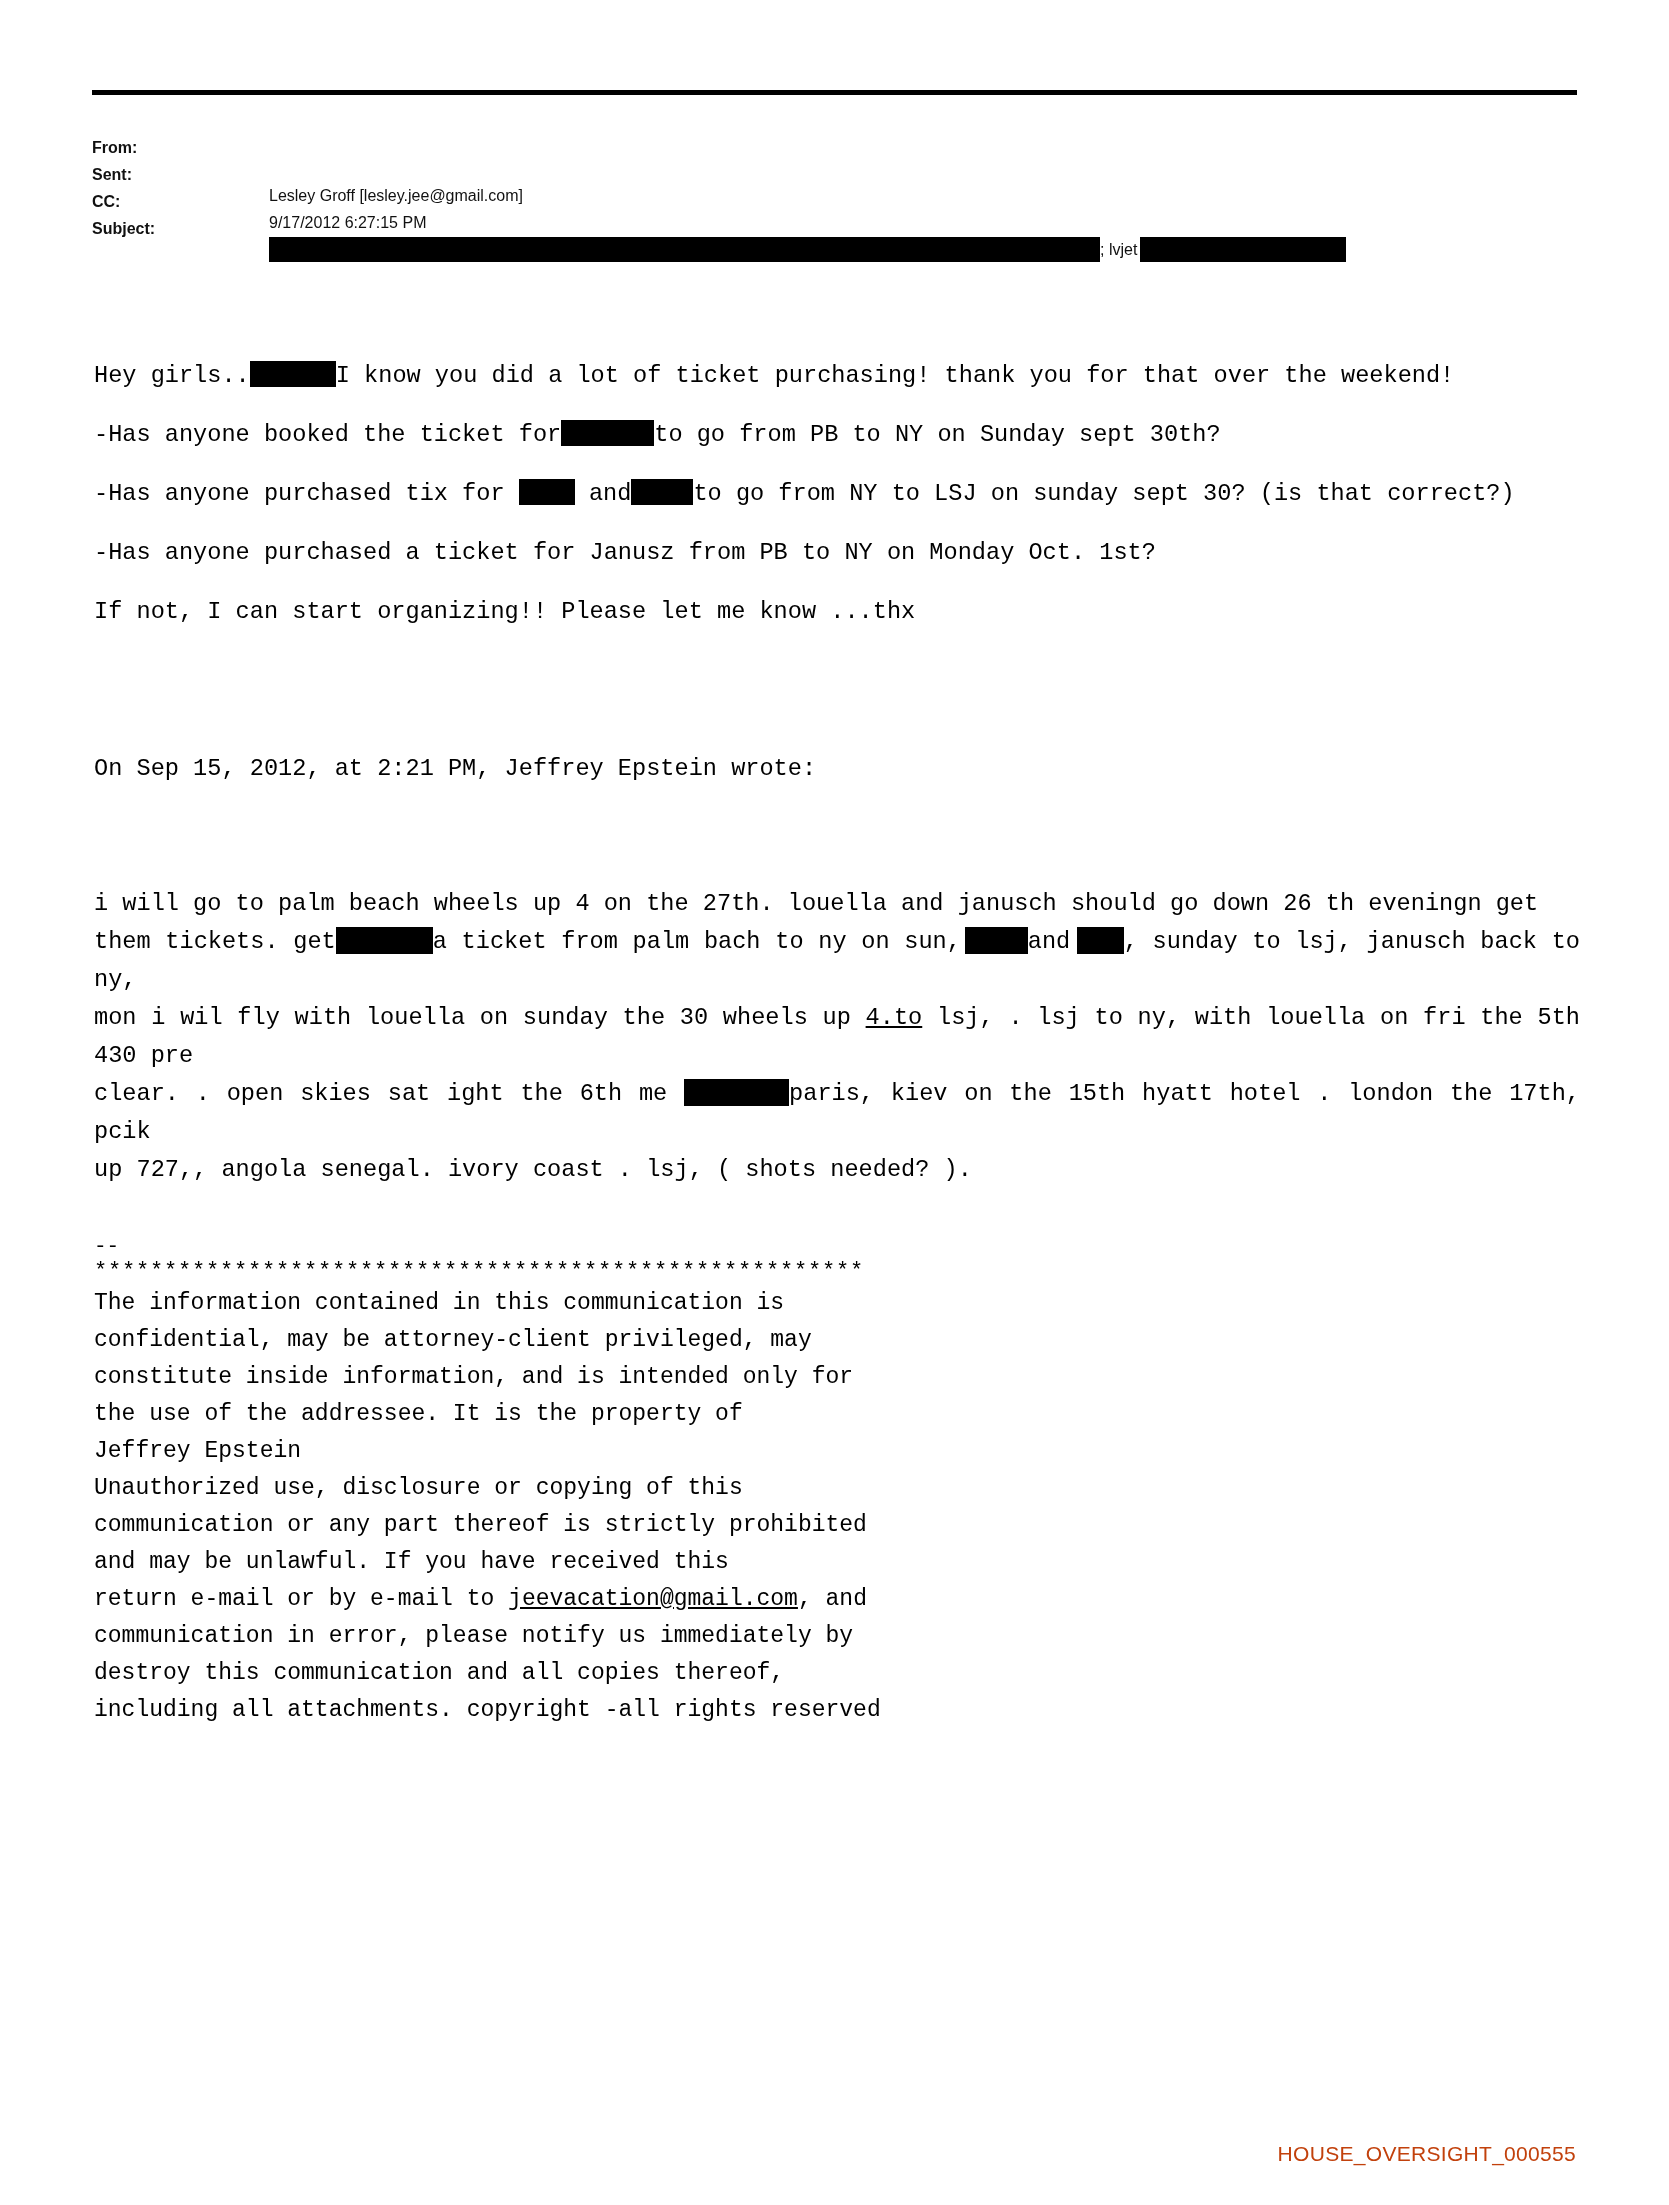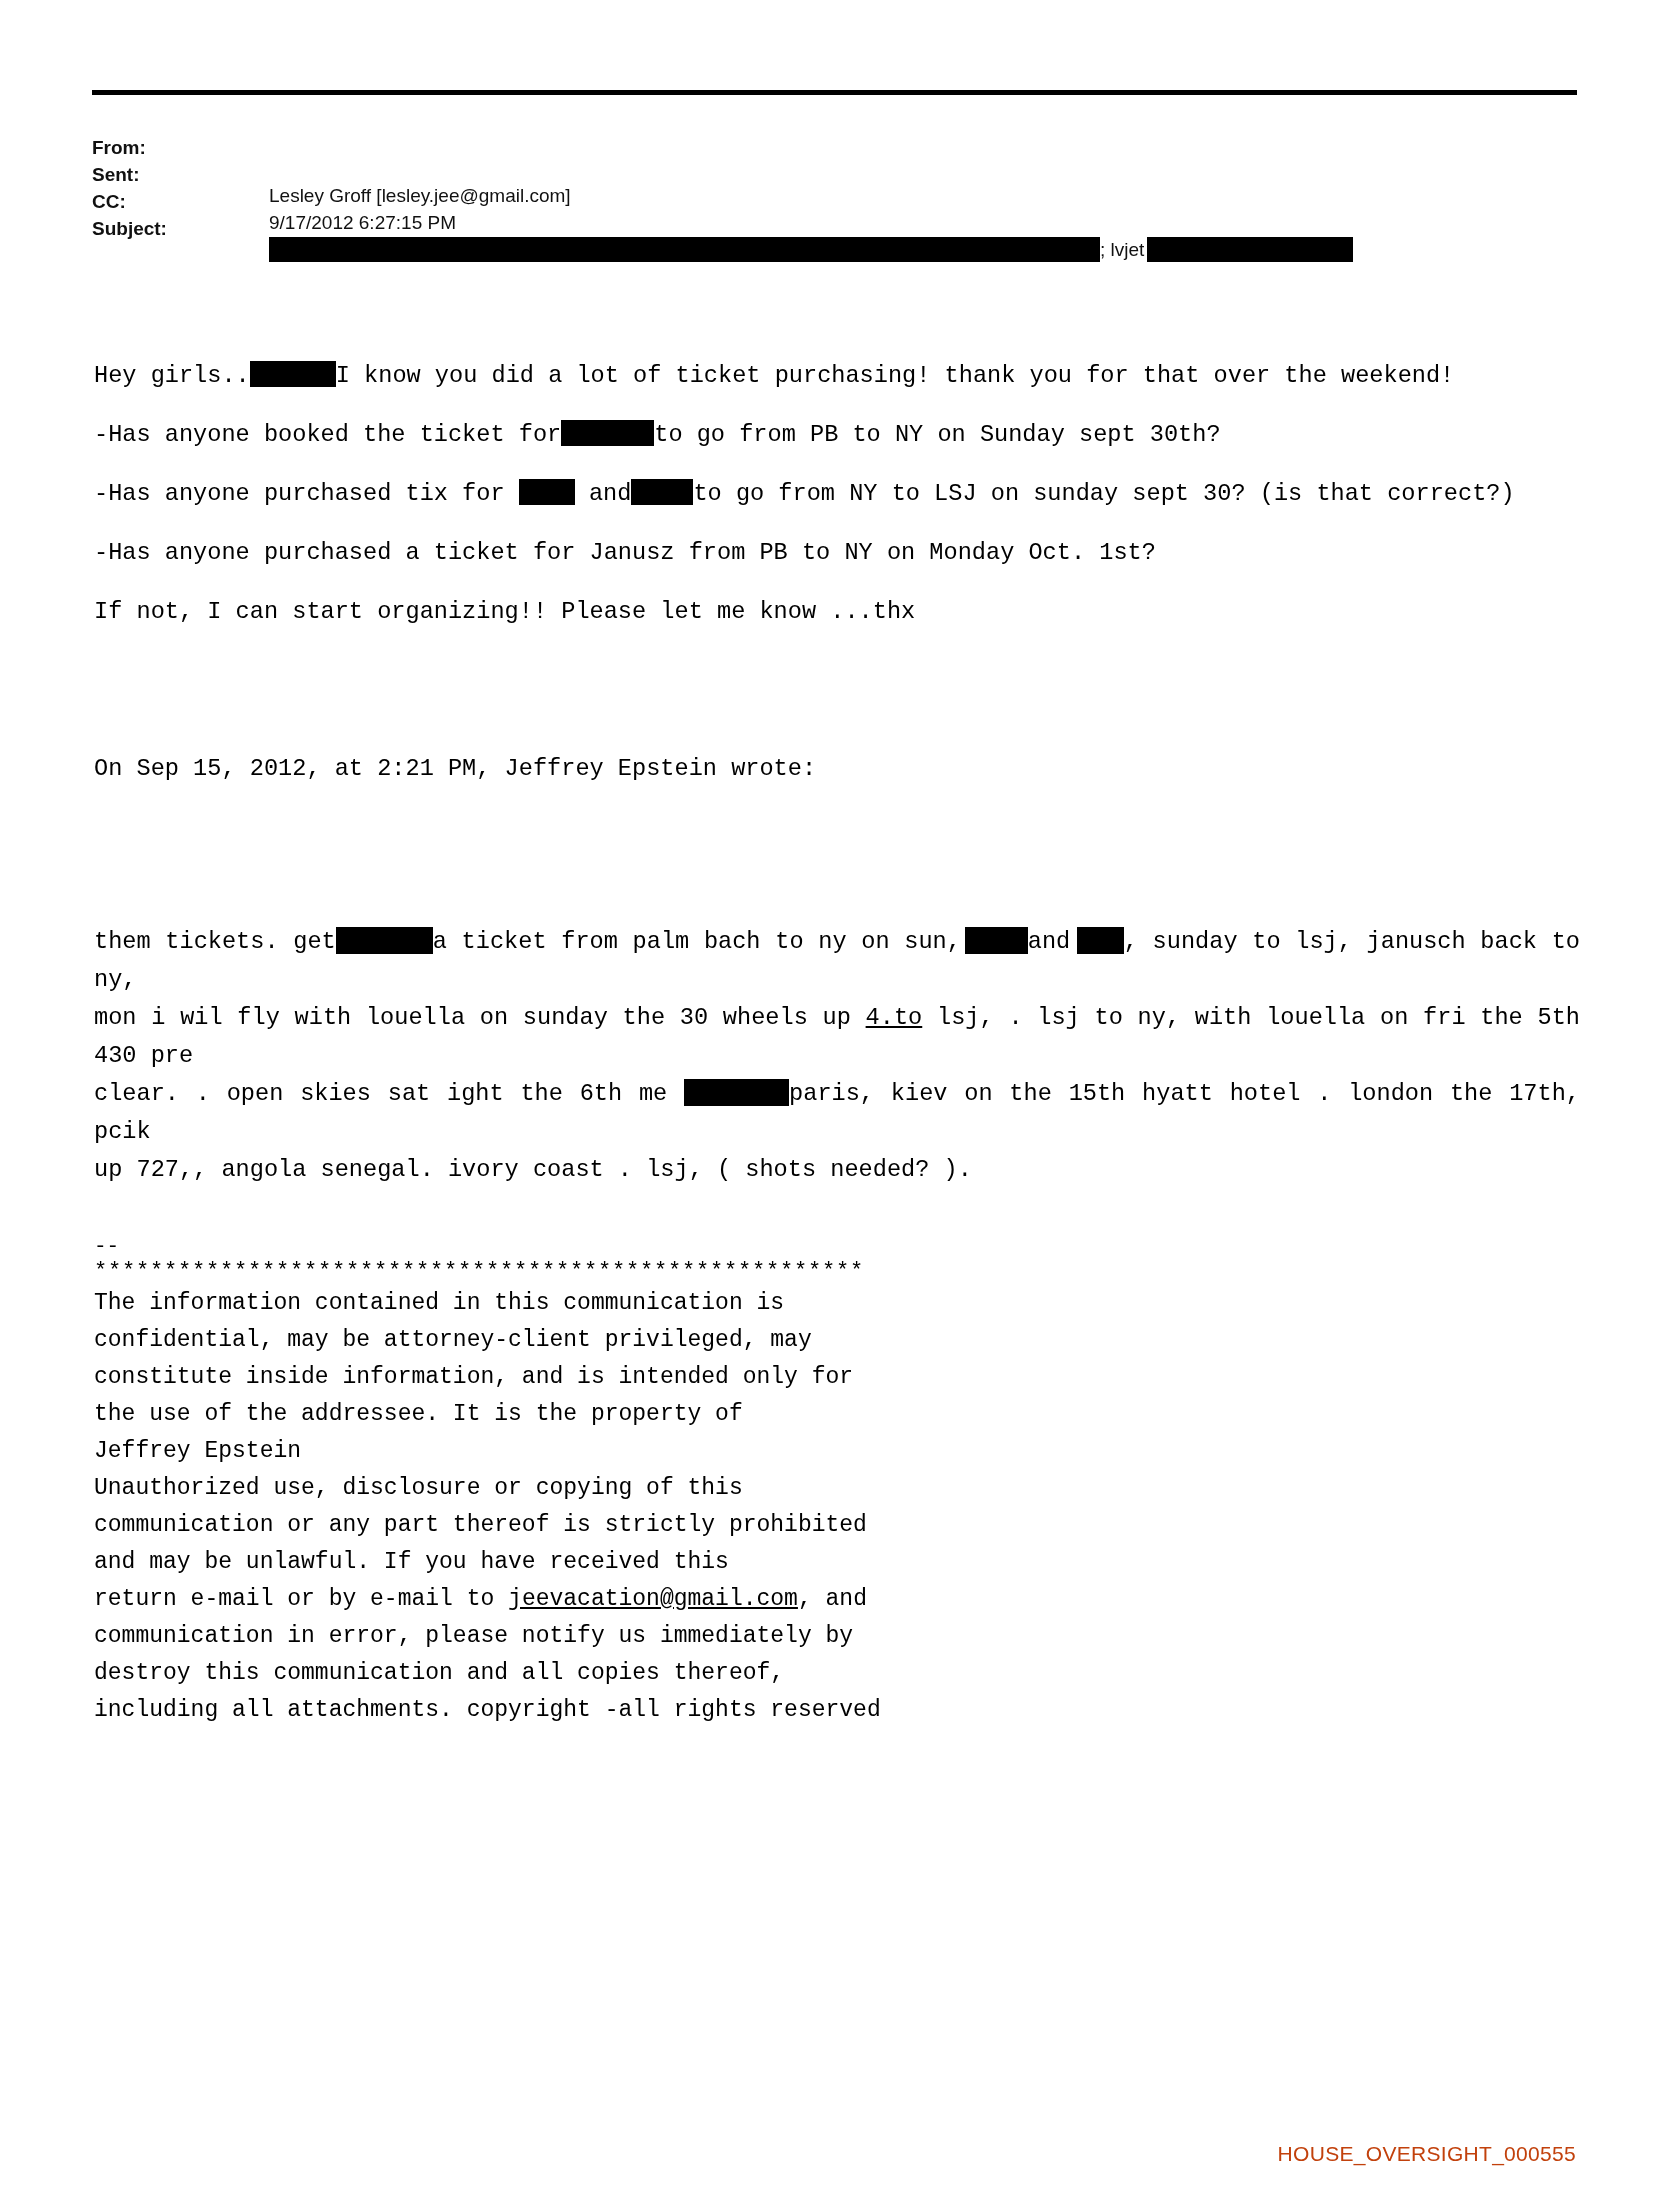--- a/index.html
+++ b/index.html
@@ -28,21 +28,21 @@
     height: 5.2px;
     background: #000000;
   }
   
   .hdr {
     position: absolute;
     left: 92px;
     top: 134px;
     width: 1485px;
     font-family: "Liberation Sans", sans-serif;
-    font-size: 19px;
+    font-size: 16px;
     line-height: 27px;
     color: #111;
   }
   .hdr-row {
     display: flex;
     align-items: flex-start;
     height: 27px;
     position: relative;
   }
   .hdr-label {
@@ -162,21 +162,21 @@
 
     <p class="para">If not, I can start organizing!!  Please let me know ...thx</p>
 
     <div class="gap-lg"></div>
 
     <p class="para">On Sep 15, 2012, at 2:21 PM, Jeffrey Epstein wrote:</p>
 
     <div class="gap-md"></div>
 
     <div class="quote">
-      <br>
+      <span> i will go to palm beach  wheels up 4 on the 27th.    louella and janusch should go down 26 th eveningn  get</span><br>
       <span>them tickets.   get</span><span class="redact inline-blk" style="width:97px;height:27.5px;"></span><span>a ticket from palm bach to ny on sun,</span><span class="redact inline-blk" style="width:63px;height:27.5px;margin-left:3.9px;"></span><span>and</span><span class="redact inline-blk" style="width:47px;height:27.5px;margin-left:6.5px;"></span><span>, sunday to lsj,  janusch back to ny,</span><br>
       <span>mon  i wil fly with louella on sunday the 30  wheels up </span><u class="link">4.to</u><span> lsj,   .    lsj to ny, with louella on fri the 5th  430 pre</span><br>
       <span>clear. .    open skies  sat ight the 6th   me  </span><span class="redact inline-blk" style="width:105px;height:27.5px;"></span><span>paris,    kiev on the 15th   hyatt hotel .  london the 17th,   pcik</span><br>
       <span>up 727,,  angola senegal. ivory coast . lsj,   ( shots needed? ).</span>
     </div>
 
     <div class="sig">
       <div class="dash">--</div>
       <div class="stars">*******************************************************</div>
       <div>The information contained in this communication is</div>

